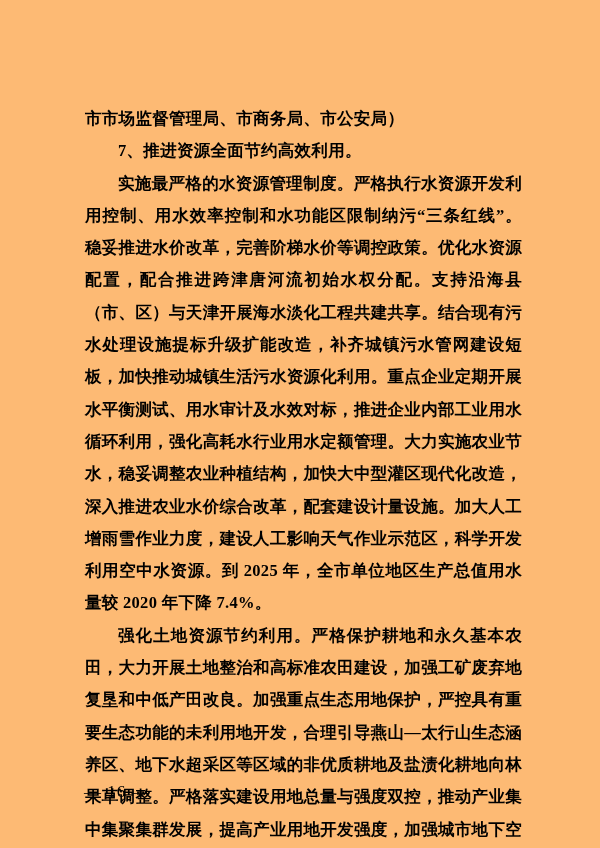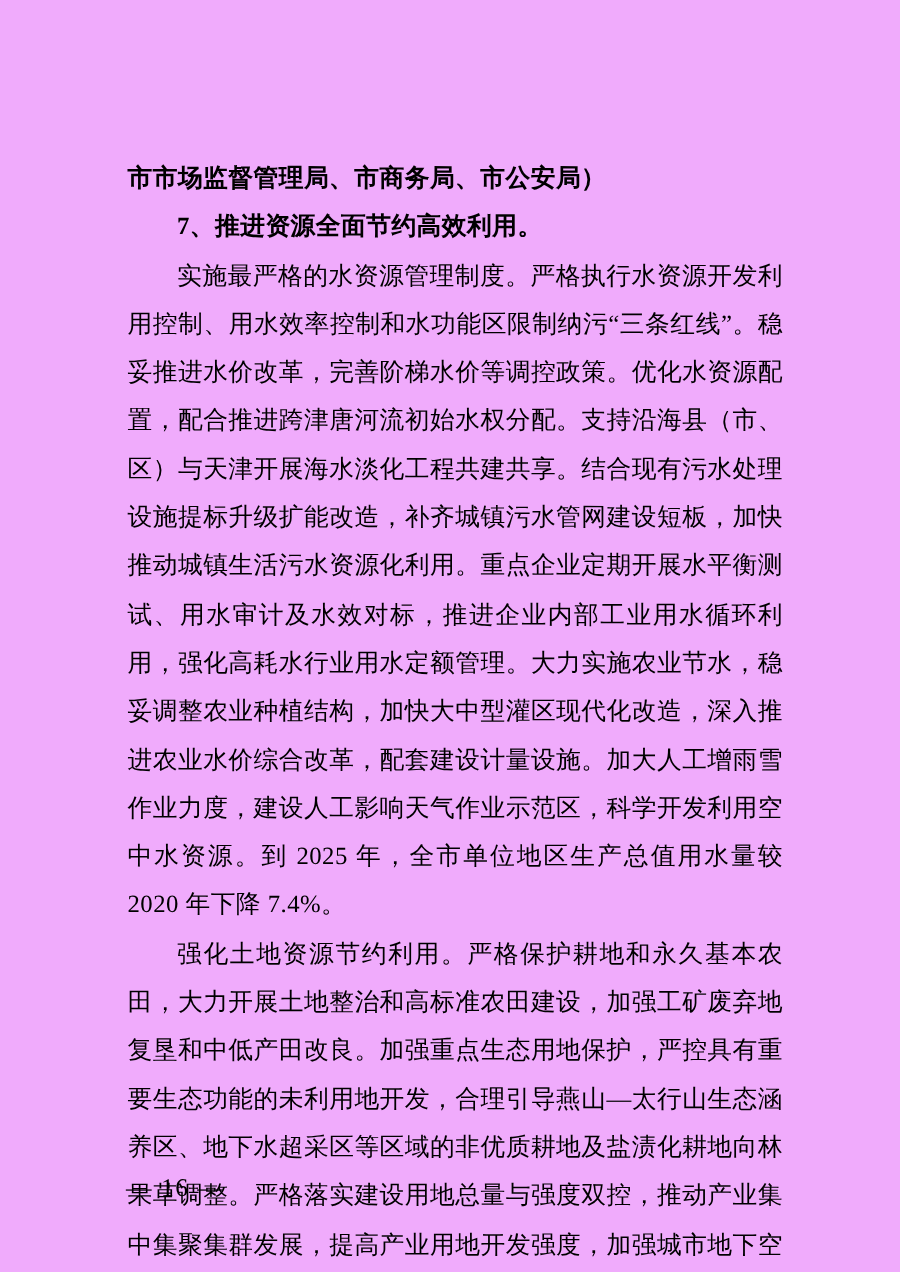--- a/index.html
+++ b/index.html
@@ -4,21 +4,21 @@
 <style>
   html, body {
     margin: 0;
     padding: 0;
     background: #ffffff;
   }
   .page {
     position: relative;
     width: 600px;
     height: 848px;
-    background: #f0abfc;
+    background: #fdba74;
     overflow: hidden;
     font-family: "Liberation Serif", "DejaVu Serif", serif;
     color: #000000;
   }
   .content {
     position: absolute;
     left: 85px;
     top: 103px;
     width: 437px;
     font-size: 16.5px;
@@ -29,21 +29,21 @@
   .continuation-line {
     font-weight: bold;
     text-indent: 0;
   }
   .section-heading {
     font-weight: bold;
     text-indent: 2em;
   }
   .para {
     text-indent: 2em;
-    font-weight: normal;
+    font-weight: bold;
   }
   .footer {
     position: absolute;
     left: 84px;
     top: 782px;
     font-size: 17px;
     letter-spacing: 1px;
     font-family: "Liberation Serif", "DejaVu Serif", serif;
   }
 </style>

